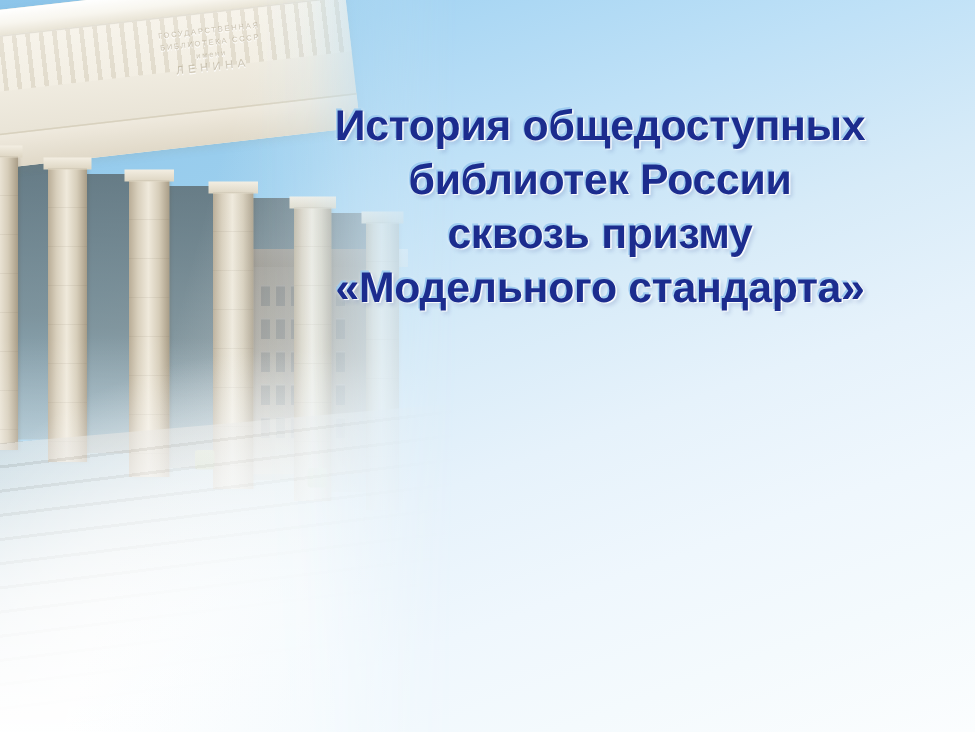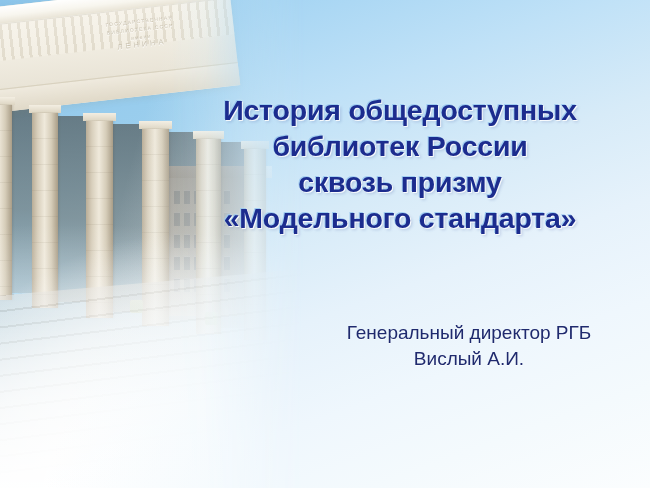--- a/index.html
+++ b/index.html
@@ -205,21 +205,20 @@
     line-height: 36px;
     font-weight: bold;
     color: #1c2c8e;
     letter-spacing: -0.2px;
     text-shadow:
        1px 1px 0 rgba(255,255,255,.85),
       -1px -1px 0 rgba(150,200,240,.85),
        0 0 3px rgba(255,255,255,.75),
        2px 2px 3px rgba(40,70,150,.22);
     white-space: pre-line;
-    margin-top: 26px;
   }
   #subtitle {
     position: absolute;
     left: 290px;
     top: 320px;
     width: 358px;
     text-align: center;
     font-size: 19px;
     line-height: 26px;
     color: #1f2a6e;
@@ -333,17 +332,15 @@
     <div class="stairs"></div>
     <div class="haze"></div>
     <div class="haze2"></div>
   </div>
 
   <div id="title">История общедоступных
 библиотек России
 сквозь призму
 «Модельного стандарта»</div>
 
-  <div id="subtitle">Генеральный директор РГБ
-Вислый А.И.</div>
 
 
 </div>
 
 </body></html>

